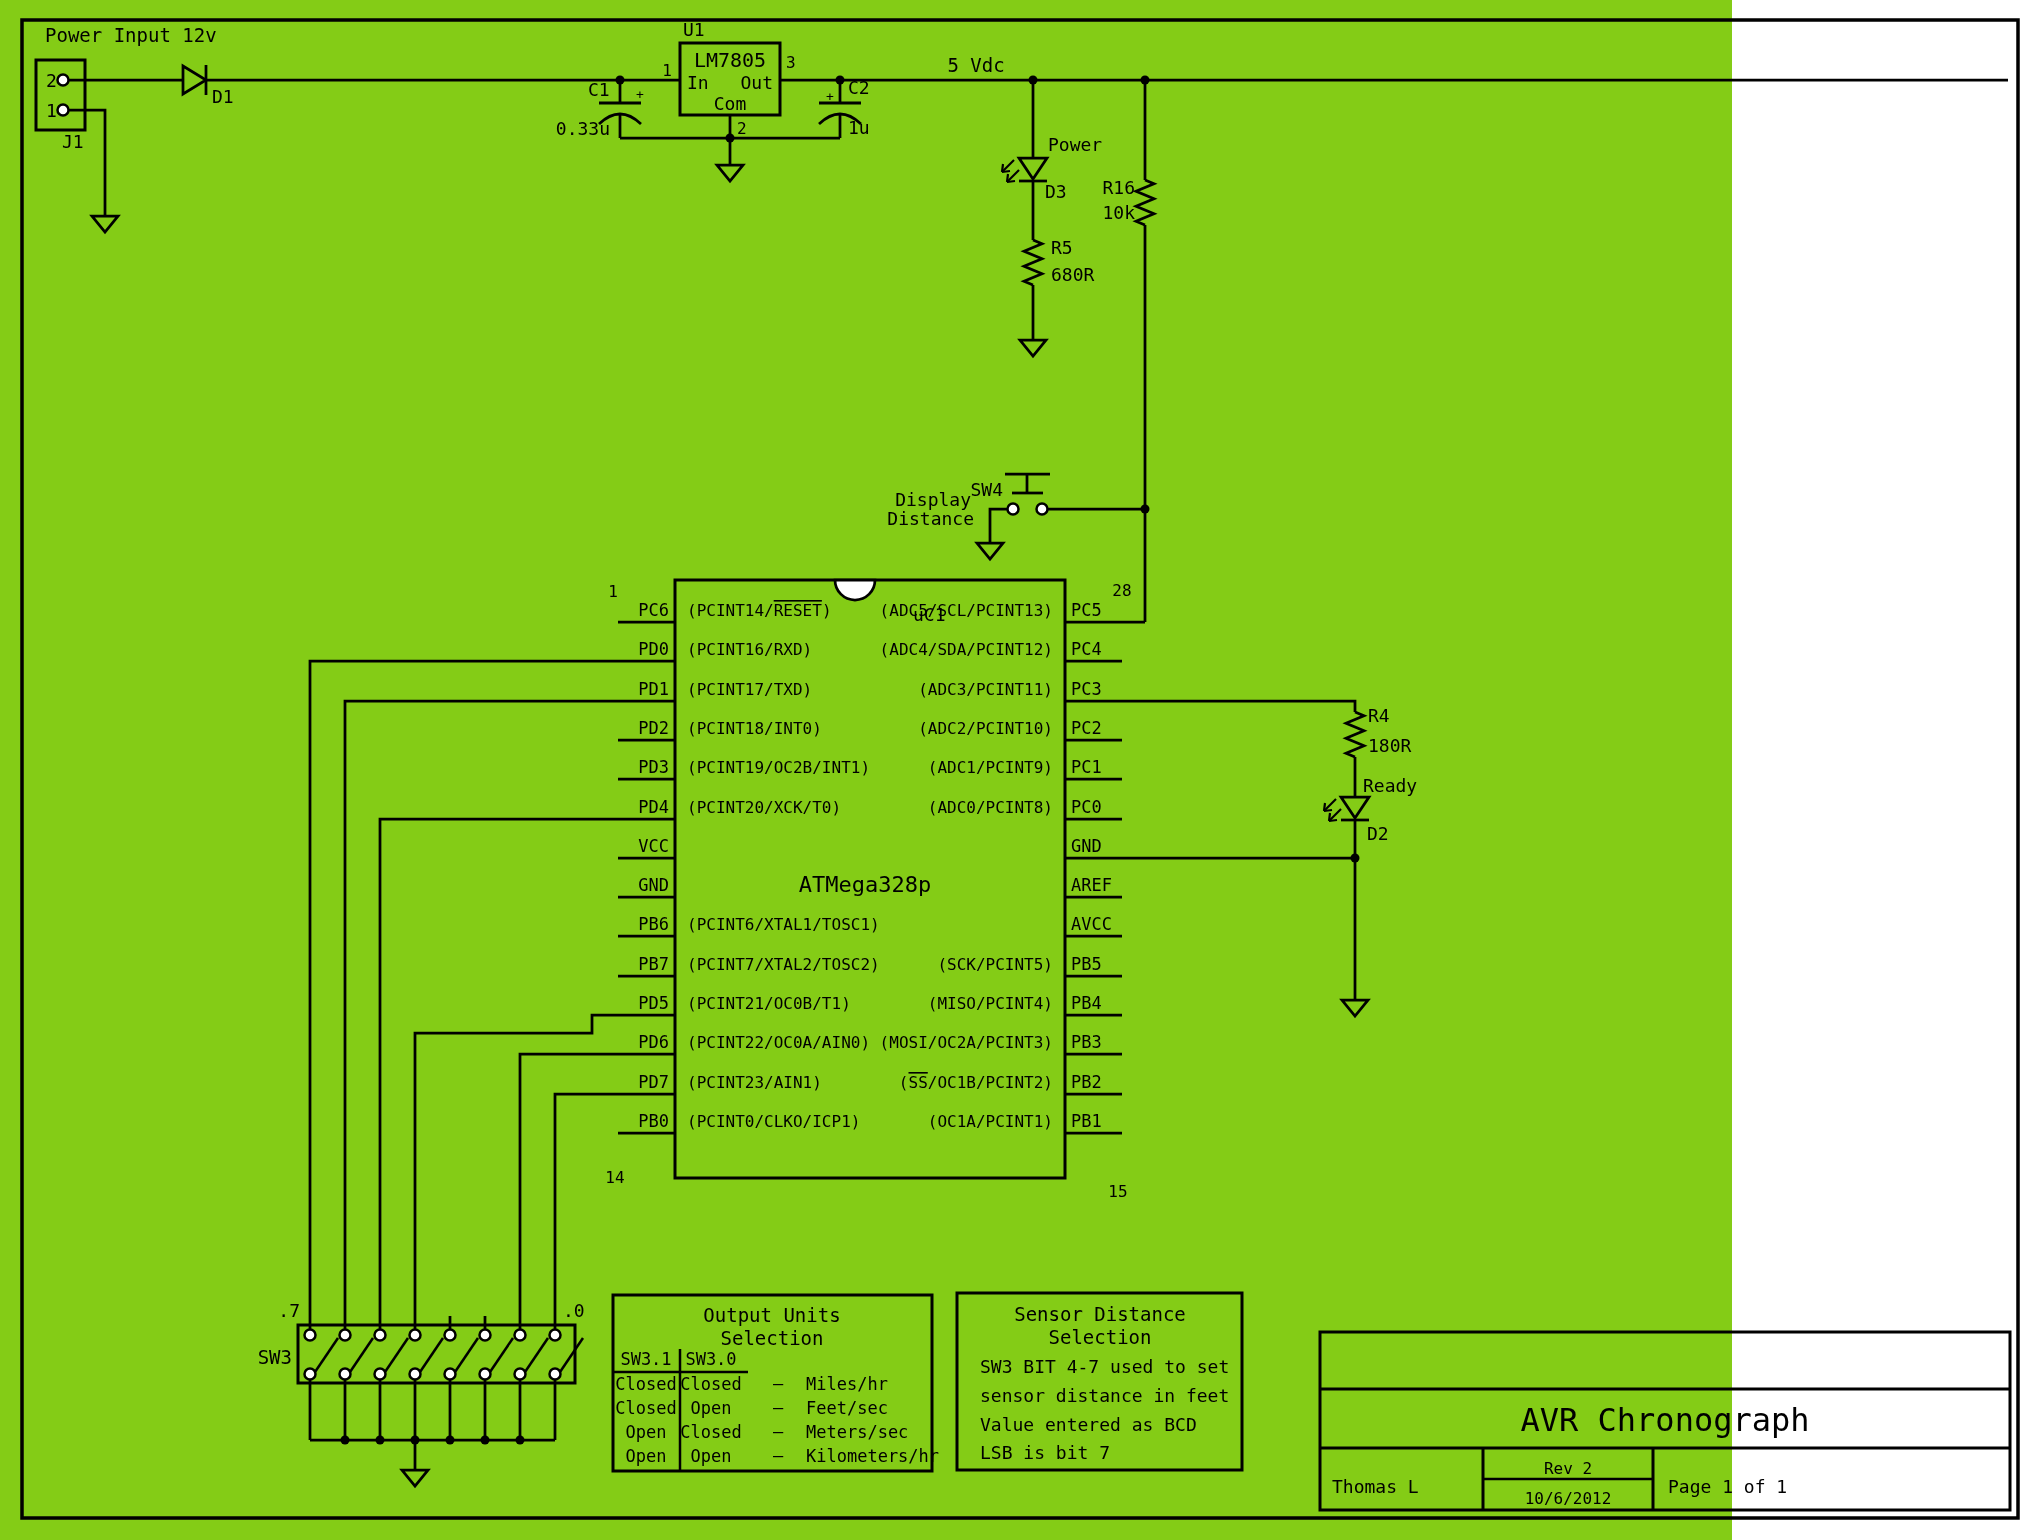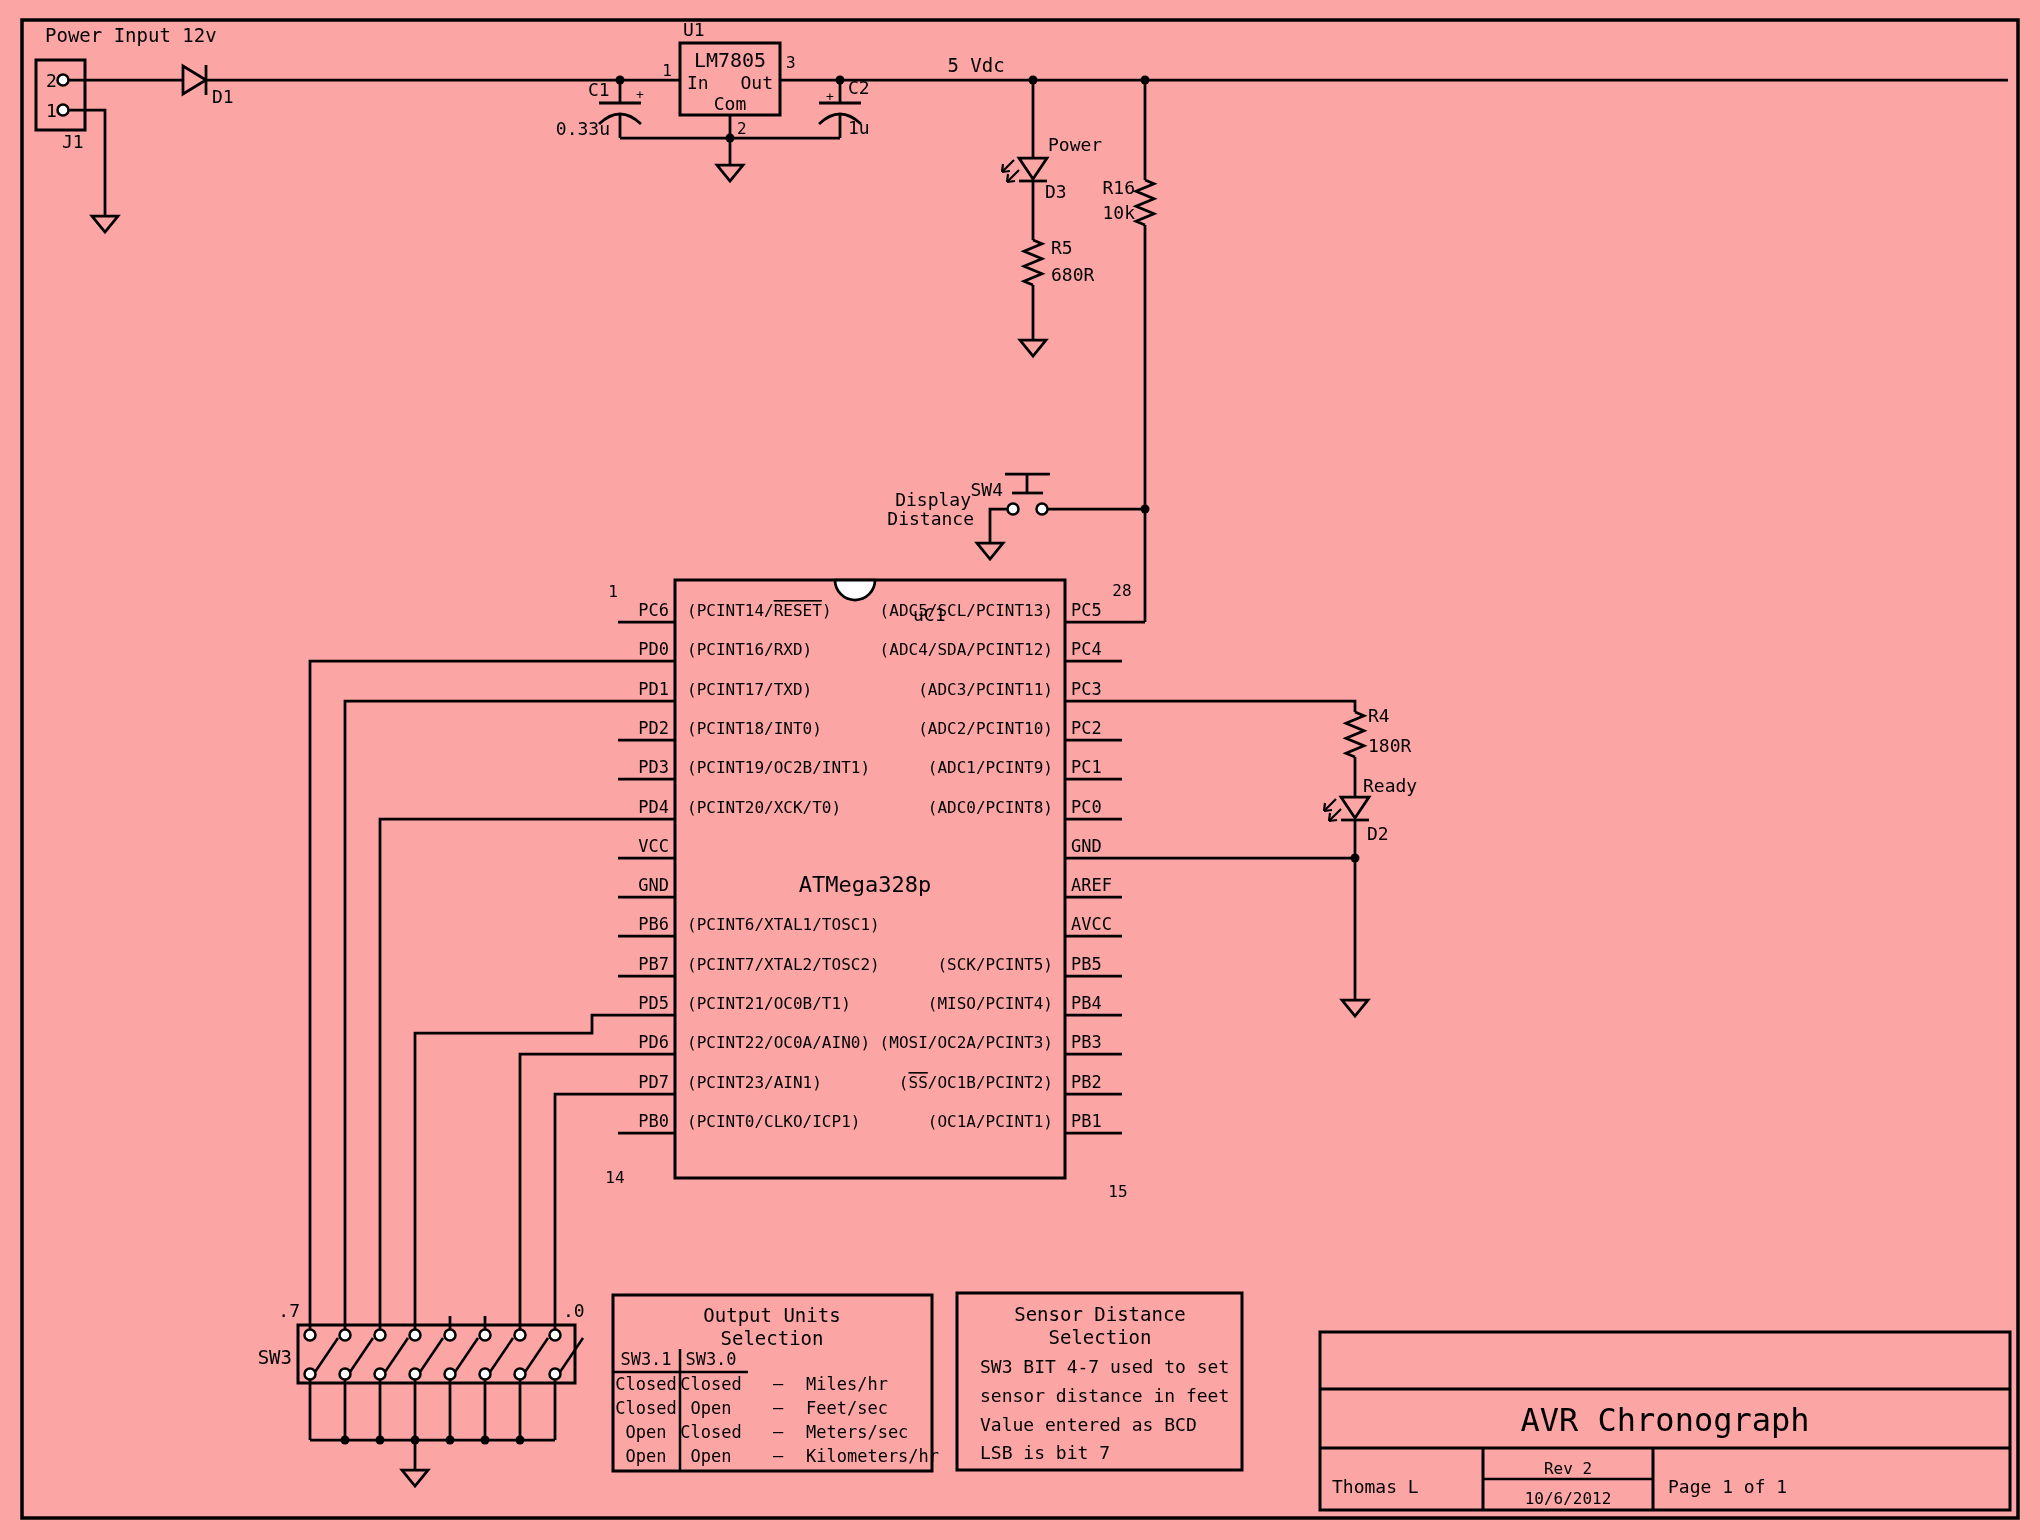--- a/index.html
+++ b/index.html
@@ -1,16 +1,16 @@
 <!DOCTYPE html>
 <html><head>
 <meta charset="utf-8">
 <style>
   html,body{margin:0;padding:0;background:#fff}
-  #stage{width:2040px;height:1540px;background:#fca5a5;position:relative}
+  #stage{width:1732px;height:1540px;background:#84cc16;position:relative}
   svg{display:block}
   text{font-family:"DejaVu Sans Mono","Liberation Mono",monospace;fill:#000}
 </style>
 </head>
 <body>
 
 <div id="stage">
   <svg id="cv" width="2040" height="1540" viewBox="0 0 2040 1540" xmlns="http://www.w3.org/2000/svg">
       <g>
         <rect x="22" y="20" width="1996" height="1498" fill="none" stroke="#000" stroke-width="3.5"></rect>

